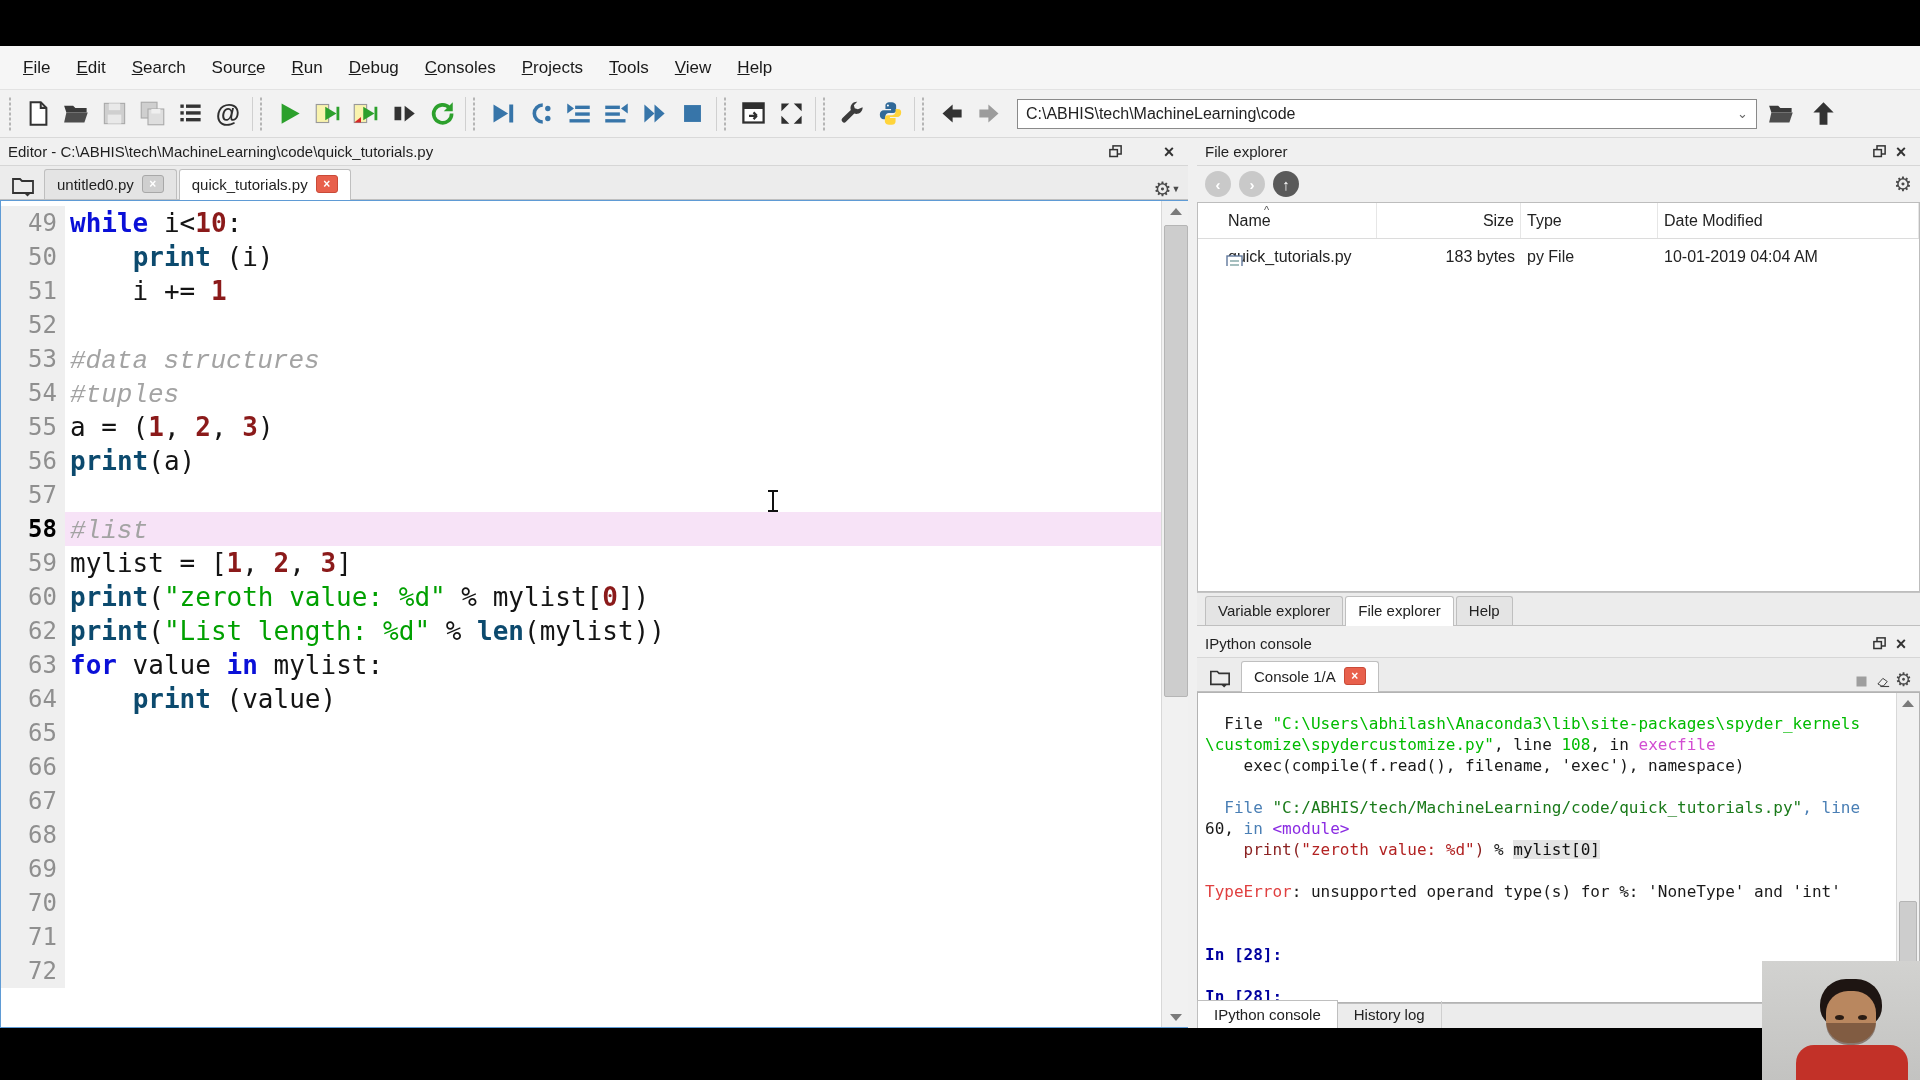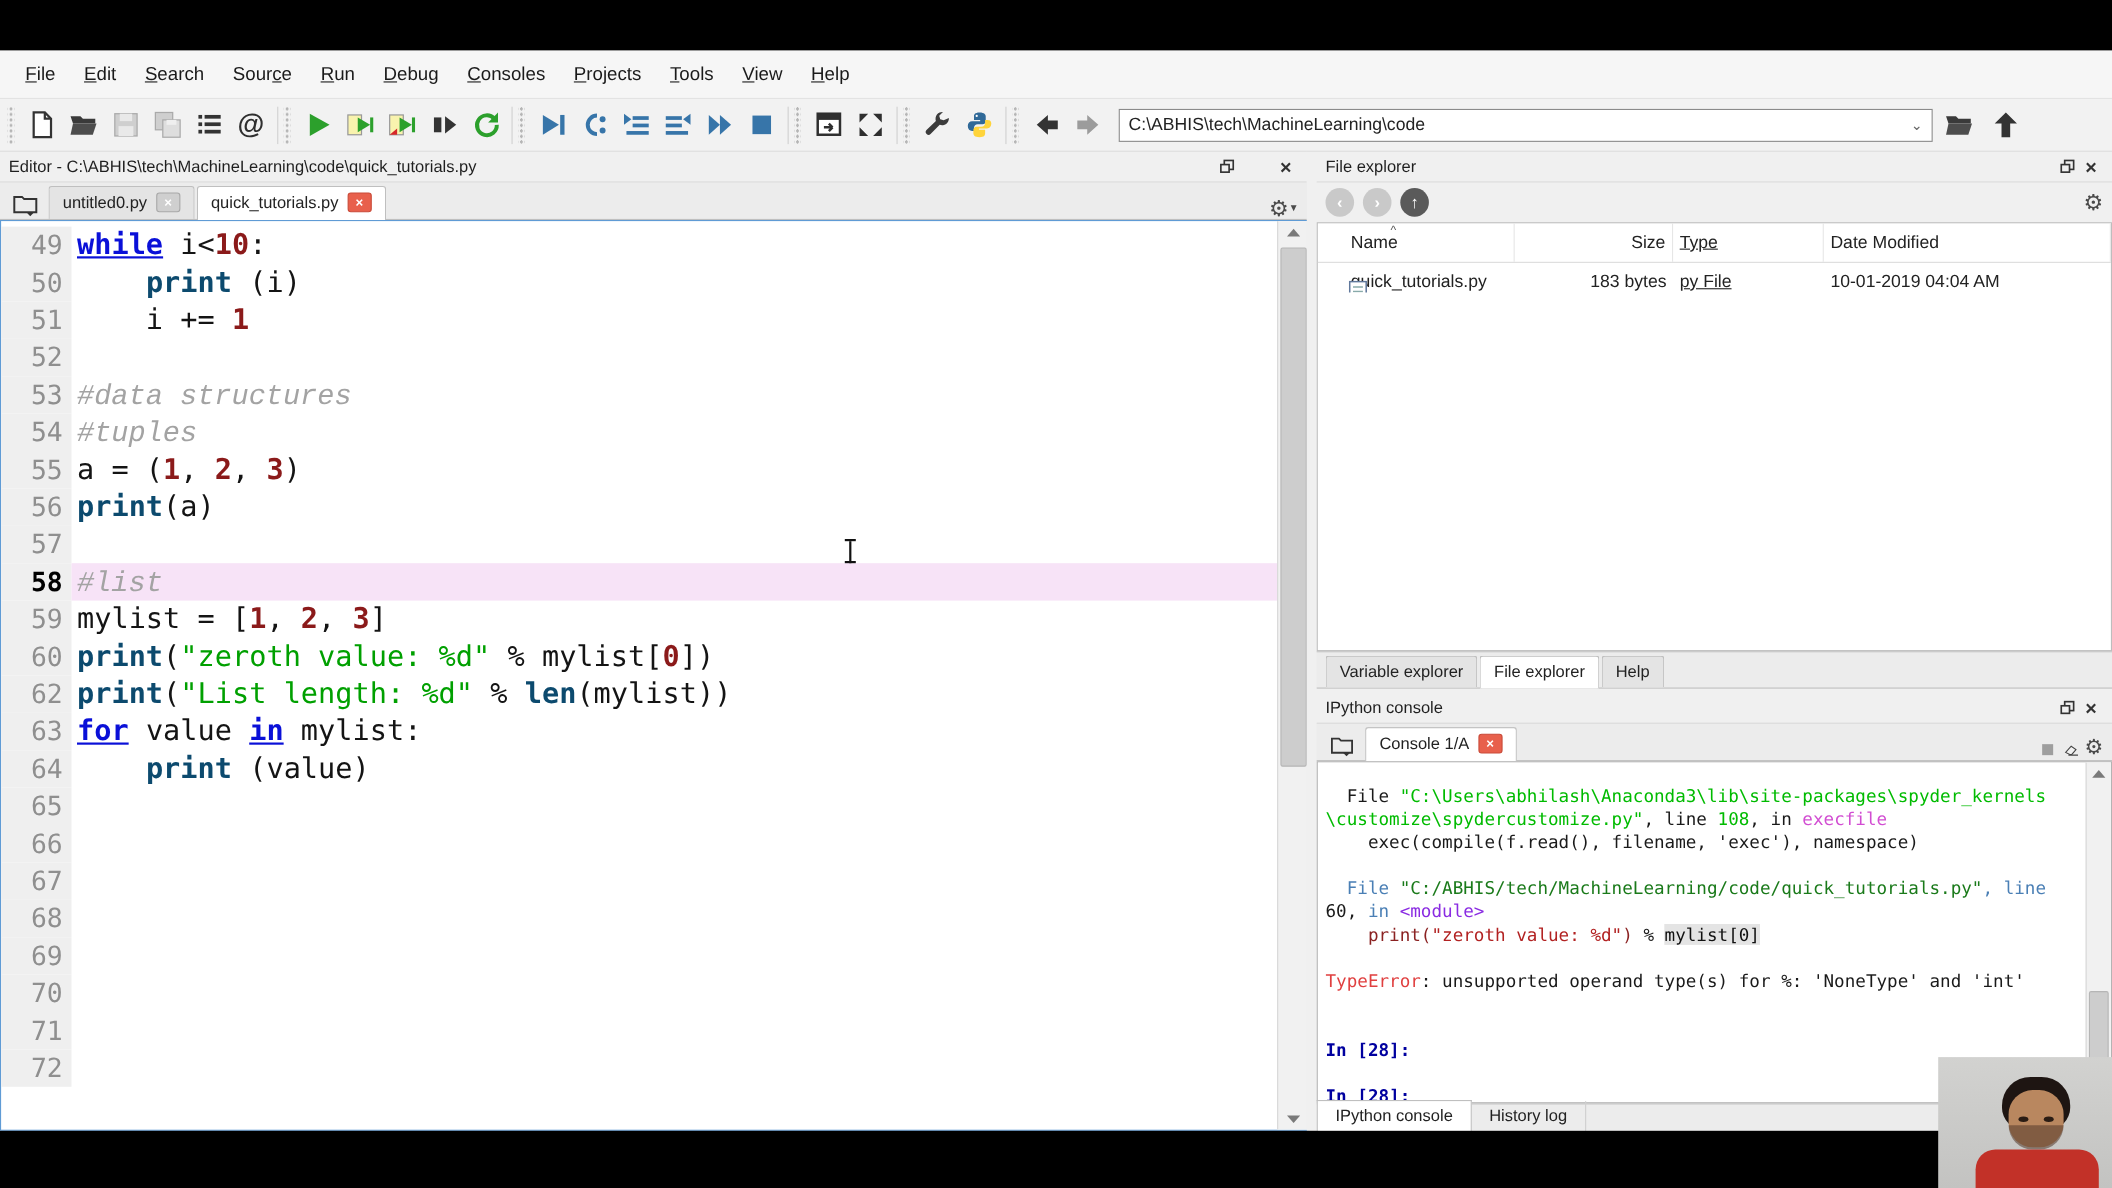--- a/index.html
+++ b/index.html
@@ -43,21 +43,21 @@
   .browse-btn{width:34px;height:28px;display:flex;align-items:center;justify-content:center;margin:0 4px;}
   
   #editor-body{left:0;top:200px;width:1190px;height:828px;background:#fff;border:1px solid #5f9bd5;box-sizing:border-box;overflow:hidden;}
   #code-scroll{position:absolute;left:0;top:0;right:28px;bottom:0;padding-top:5px;}
   .code-row{display:flex;height:34px;line-height:34px;font-family:"DejaVu Sans Mono",monospace;font-size:26px;}
   .code-row .ln{width:56px;text-align:right;padding-right:8px;color:#8f8f8f;background:#efefef;
                 font-size:24px;flex:none;}
   .code-row.cur .ln{color:#000;font-weight:bold;}
   .code-row .src{flex:1;white-space:pre;padding-left:5px;color:#141414;}
   .code-row.cur .src{background:#f7e3f7;}
-  .kw{color:#0a10d8;font-weight:bold;text-decoration:underline;}
+  .kw{color:#0a10d8;font-weight:bold;}
   .bi{color:#0c4a6e;font-weight:bold;}
   .num{color:#8b1a1a;font-weight:bold;}
   .com{color:#a3a3a3;font-style:italic;font-family:Liberation Mono, monospace;}
   .str{color:#00a000;}
   
   .vscroll{background:#f1f1f1;border-left:1px solid #d8d8d8;}
   .sb-arrow{position:absolute;left:0;width:100%;height:20px;display:flex;align-items:center;justify-content:center;}
   .tri-up{width:0;height:0;border-left:6px solid transparent;border-right:6px solid transparent;border-bottom:7px solid #7a7a7a;}
   .tri-down{width:0;height:0;border-left:6px solid transparent;border-right:6px solid transparent;border-top:7px solid #7a7a7a;}
   .sb-thumb{position:absolute;left:2px;right:2px;background:#cdcdcd;border:1px solid #b5b5b5;border-radius:2px;}
@@ -66,21 +66,21 @@
   .circ{width:26px;height:26px;border-radius:50%;display:flex;align-items:center;justify-content:center;
         color:#fff;font-size:15px;font-weight:bold;}
   .circ.dis{background:#c9c9c9;}
   .circ.on{background:#5a5a5a;}
   #file-table{background:#fff;border:1px solid #bdbdbd;box-sizing:border-box;font-size:16px;}
   .ftr{display:flex;align-items:center;height:36px;box-sizing:border-box;}
   .ftr.head{border-bottom:1px solid #dcdcdc;color:#222;}
   .fc{padding:0 6px;box-sizing:border-box;white-space:nowrap;overflow:hidden;}
   .fc.c0{width:179px;padding-left:30px;position:relative;}
   .fc.c1{width:144px;text-align:right;}
-  .fc.c2{width:137px;text-decoration:underline;}
+  .fc.c2{width:137px;}
   .fc.c3{flex:1;}
   .head .fc{border-right:1px solid #e6e6e6;height:100%;display:flex;align-items:center;}
   .head .fc.c1{justify-content:flex-end;}
   .sort-caret{position:absolute;top:1px;left:66px;font-size:11px;color:#555;}
   .frow-ico{position:absolute;left:28px;top:7px;}
   
   #console-body{background:#fff;border:1px solid #b3b3b3;box-sizing:border-box;overflow:hidden;}
   .cline{font-family:"DejaVu Sans Mono",monospace;font-size:16px;height:21px;line-height:21px;white-space:pre;padding-left:7px;}
   .pl{color:#1a1a1a;} .grn{color:#00bb00;} .mag{color:#d24dd2;} .fb{color:#4a7fb5;}
   .dg{color:#1a7a1a;} .pur{color:#8a2be2;} .mar{color:#8b2222;} .red2{color:#b22222;}

